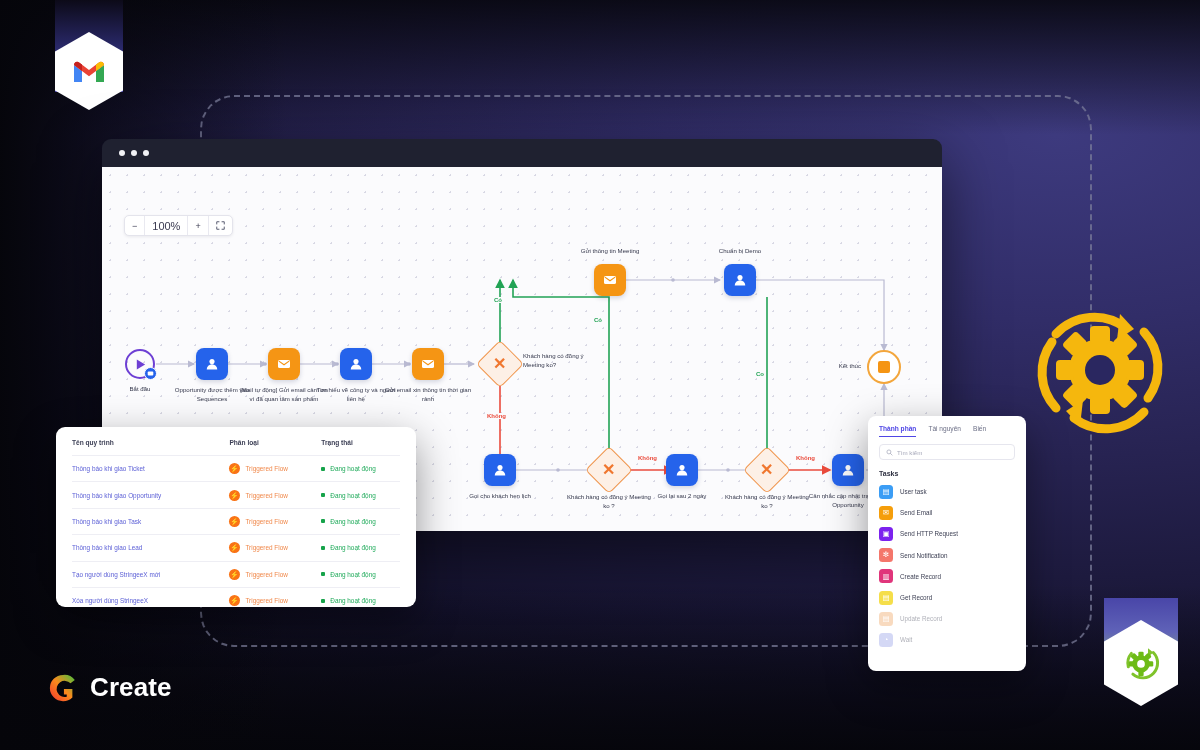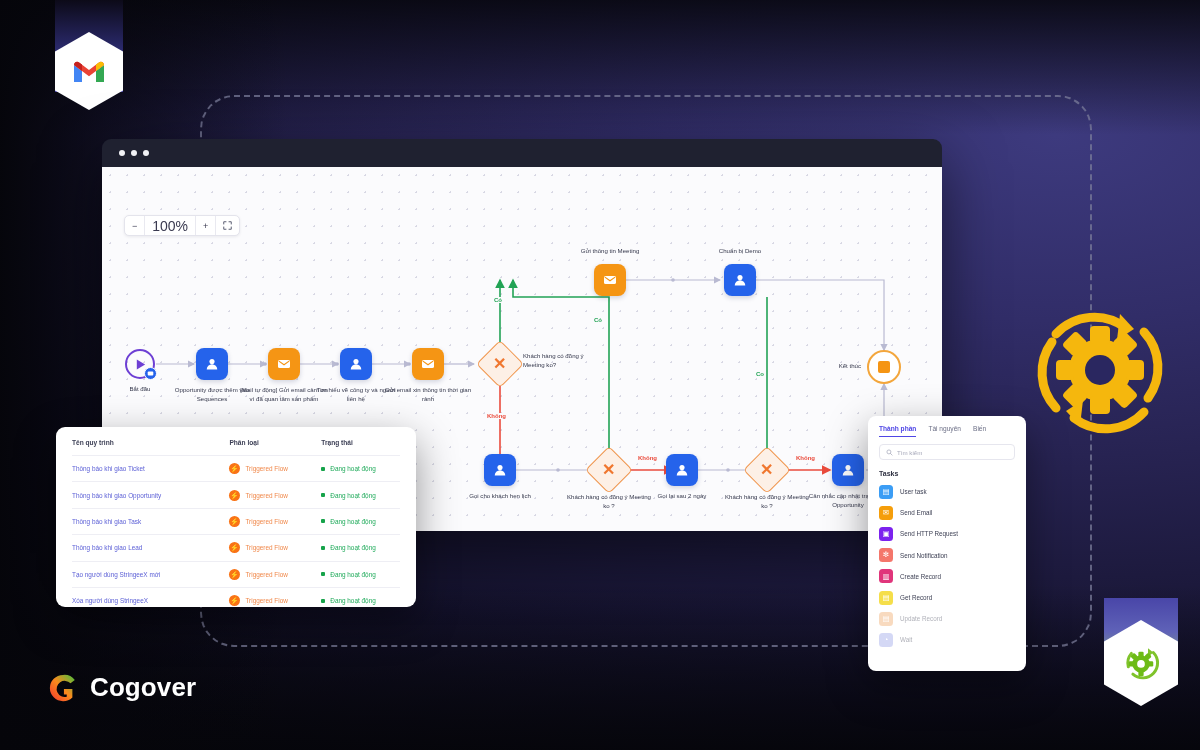--- a/index.html
+++ b/index.html
@@ -83,21 +83,21 @@
     display: flex; align-items: stretch;
     background: #fff; border: 1px solid #e4e4ec; border-radius: 5px;
     box-shadow: 0 1px 3px rgba(20,20,50,.08);
     height: 21px; font-size: 9px; color: #3a3a50;
   }
   #zoom-toolbar > div {
     display: flex; align-items: center; justify-content: center;
     border-right: 1px solid #e9e9f0; padding: 0 7px;
   }
   #zoom-toolbar > div:last-child { border-right: none; }
-  #zoom-level { min-width: 32px; font-size: 14px; text-align: center; }
+  #zoom-level { min-width: 32px; font-size: 11px; text-align: center; }
 
   
   .node { position: absolute; }
   .node-box {
     width: 32px; height: 32px; border-radius: 8px;
     display: flex; align-items: center; justify-content: center;
     box-shadow: 0 2px 5px rgba(30,40,90,.18);
   }
   .node-box.blue { background: #2563eb; }
   .node-box.orange { background: #f59514; }
@@ -632,14 +632,14 @@
   <svg id="cogover-mark" viewBox="0 0 32 32">
     <defs>
       <linearGradient id="cg" x1="0" y1="1" x2="1" y2="0">
         <stop offset="0" stop-color="#f2342f"></stop>
           <stop offset=".5" stop-color="#fa8a1d"></stop>
           <stop offset="1" stop-color="#44c13c"></stop>
       </linearGradient>
     </defs>
     <path d="M16 2A14 14 0 1 0 16 30a14 14 0 0 0 10-4V17h-9v6h3v2.3A8.6 8.6 0 1 1 24 11l4.6-3.6A14 14 0 0 0 16 2z" fill="url(#cg)"></path>
   </svg>
-  <span id="cogover-word">Cogover</span>
+  <span id="cogover-word">Create</span>
 </div>
 
 </body></html>

